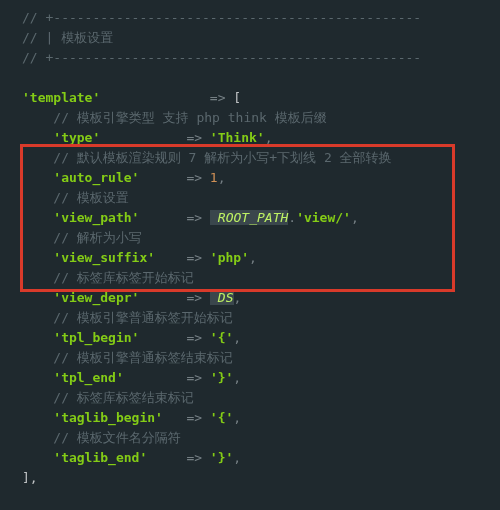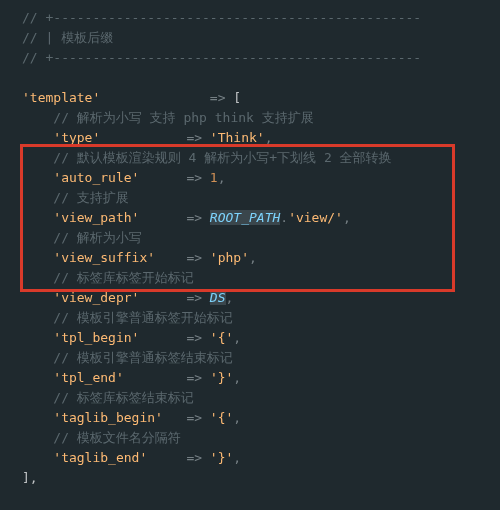--- a/index.html
+++ b/index.html
@@ -13,53 +13,53 @@
       overflow: hidden;
       position: relative;
       padding: 8px 0 0 22px;
     }
     .line {
       white-space: pre;
       height: 20px;
       color: #757f84;
     }
     .comment { color: #5b686e; }
-    .string { color: #fdba74; }
+    .string { color: #84cc16; font-weight: bold; }
     .arrow { color: #757f84; }
     .bracket { color: #c0c4c6; }
     .number { color: #d09056; }
-    .const { color: #7dd3fc; font-style: italic; }
+    .const { color: #bef264; font-style: italic; padding-left: 8px; }
     .highlight-box {
       position: absolute;
       border: 3px solid #d93a2a;
       left: 20px;
       top: 144px;
       width: 435px;
       height: 148px;
       pointer-events: none;
     }
     .sel { background: #3a464c; }
   </style>
 </head>
 <body>
 
 <div class="line"><span class="comment">// +-----------------------------------------------</span></div>
-<div class="line"><span class="comment">// | 模板后缀</span></div>
+<div class="line"><span class="comment">// | 模板设置</span></div>
 <div class="line"><span class="comment">// +-----------------------------------------------</span></div>
 <div class="line"> </div>
 
 <div class="line"><span class="string">'template'</span>              <span class="arrow">=&gt;</span> <span class="bracket">[</span></div>
 
-<div class="line">    <span class="comment">// 解析为小写 支持 php think 支持扩展</span></div>
+<div class="line">    <span class="comment">// 模板引擎类型 支持 php think 模板后缀</span></div>
 <div class="line">    <span class="string">'type'</span>           <span class="arrow">=&gt;</span> <span class="string">'Think'</span><span>,</span></div>
 
-<div class="line">    <span class="comment">// 默认模板渲染规则 4 解析为小写+下划线 2 全部转换</span></div>
+<div class="line">    <span class="comment">// 默认模板渲染规则 7 解析为小写+下划线 2 全部转换</span></div>
 <div class="line">    <span class="string">'auto_rule'</span>      <span class="arrow">=&gt;</span> <span class="number">1</span><span>,</span></div>
 
-<div class="line">    <span class="comment">// 支持扩展</span></div>
+<div class="line">    <span class="comment">// 模板设置</span></div>
 <div class="line">    <span class="string">'view_path'</span>      <span class="arrow">=&gt;</span> <span class="const sel">ROOT_PATH</span><span>.</span><span class="string">'view/'</span><span>,</span></div>
 
 <div class="line">    <span class="comment">// 解析为小写</span></div>
 <div class="line">    <span class="string">'view_suffix'</span>    <span class="arrow">=&gt;</span> <span class="string">'php'</span><span>,</span></div>
 
 <div class="line">    <span class="comment">// 标签库标签开始标记</span></div>
 <div class="line">    <span class="string">'view_depr'</span>      <span class="arrow">=&gt;</span> <span class="const sel">DS</span><span>,</span></div>
 
 <div class="line">    <span class="comment">// 模板引擎普通标签开始标记</span></div>
 <div class="line">    <span class="string">'tpl_begin'</span>      <span class="arrow">=&gt;</span> <span class="string">'{'</span><span>,</span></div>

